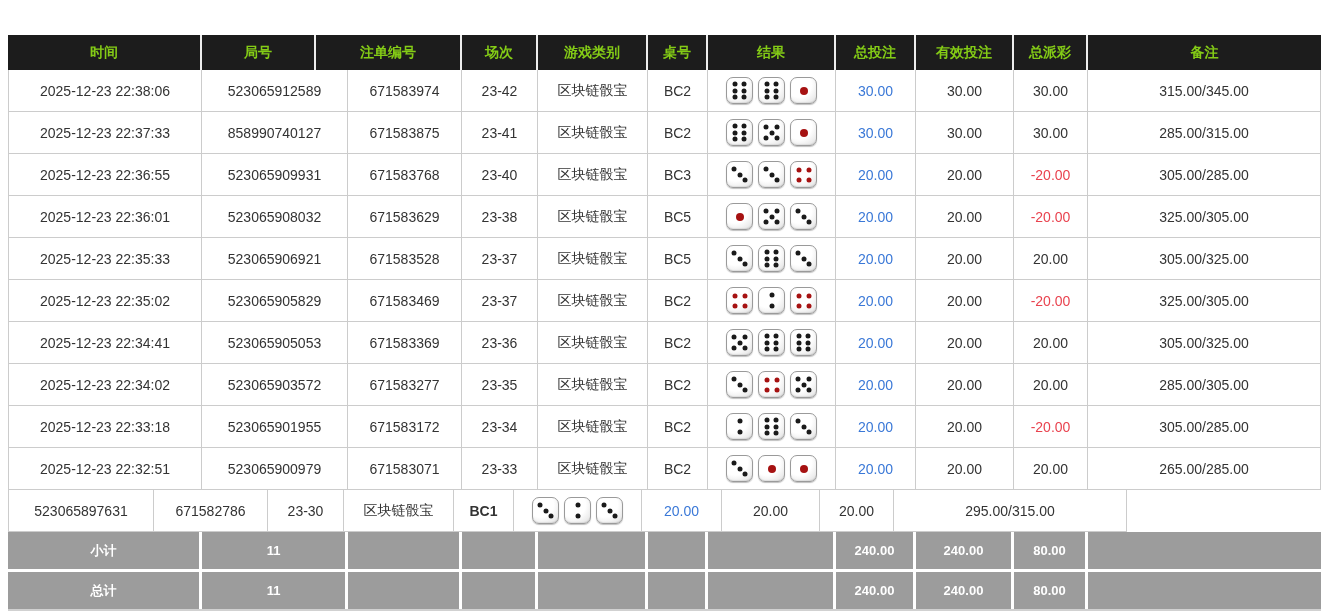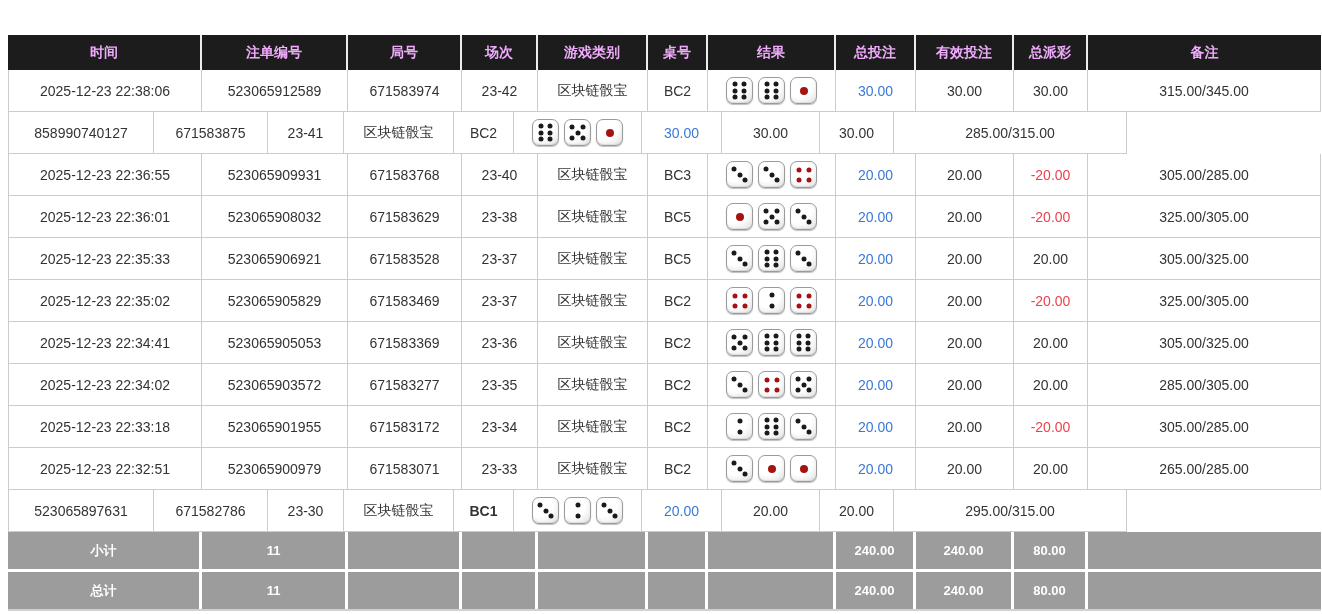--- a/index.html
+++ b/index.html
@@ -9,21 +9,21 @@
   .records { position: absolute; left: 8px; top: 35px; }
 
   .row { display: flex; }
   .cell {
     display: flex; align-items: center; justify-content: center;
     font-size: 14px; color: #333; overflow: hidden; white-space: nowrap;
   }
 
   
   .header-row .cell {
-    height: 35px; background: #1c1c1c; color: #f0abfc; font-weight: 700;
+    height: 35px; background: #1c1c1c; color: #84cc16; font-weight: 700;
     font-size: 14px; border-right: 2px solid #ededed;
   }
   .header-row .cell:last-child { border-right: none; }
 
   
   .body-row .cell {
     height: 42px; background: #ffffff;
     border-right: 1px solid #cccccc; border-bottom: 1px solid #cccccc;
   }
   .body-row .cell:first-child { border-left: 1px solid #cccccc; }
@@ -51,22 +51,22 @@
   }
   .pip.big { width: 8px; height: 8px; }
 </style>
 </head>
 <body>
 
 <div class="page">
   <div class="records">
     <div class="row header-row" id="header-row">
         <div class="cell" style="width: 194px;">时间</div>
+        <div class="cell" style="width: 114px;">局号</div>
         <div class="cell" style="width: 146px;">注单编号</div>
-        <div class="cell" style="width: 114px;">局号</div>
         <div class="cell" style="width: 76px;">场次</div>
         <div class="cell" style="width: 110px;">游戏类别</div>
         <div class="cell" style="width: 60px;">桌号</div>
         <div class="cell" style="width: 128px;">结果</div>
         <div class="cell" style="width: 80px;">总投注</div>
         <div class="cell" style="width: 98px;">有效投注</div>
         <div class="cell" style="width: 74px;">总派彩</div>
         <div class="cell" style="width: 233px;">备注</div>
       </div>
     <div id="body-rows">
@@ -99,20 +99,21 @@
                 <span class="pip big" style="left: 50%; top: 50%; background: rgb(166, 18, 18);"></span>
               </span>
             </span>
           </div>
           <div class="cell" style="width: 80px; color: rgb(58, 120, 215);">30.00</div>
           <div class="cell" style="width: 98px;">30.00</div>
           <div class="cell" style="width: 74px;">30.00</div>
           <div class="cell" style="width: 233px;">315.00/345.00</div>
         </div>
         <div class="row body-row">
+          <div class="cell" style="width: 194px;">2025-12-23 22:37:33</div>
           <div class="cell" style="width: 146px;">858990740127</div>
           <div class="cell" style="width: 114px;">671583875</div>
           <div class="cell" style="width: 76px;">23-41</div>
           <div class="cell" style="width: 110px;">区块链骰宝</div>
           <div class="cell" style="width: 60px;">BC2</div>
           <div class="cell" style="width: 128px;">
             <span class="dice-wrap">
               <span class="die">
                 <span class="pip" style="left: 32%; top: 25%; background: rgb(26, 26, 26);"></span>
                 <span class="pip" style="left: 68%; top: 25%; background: rgb(26, 26, 26);"></span>

